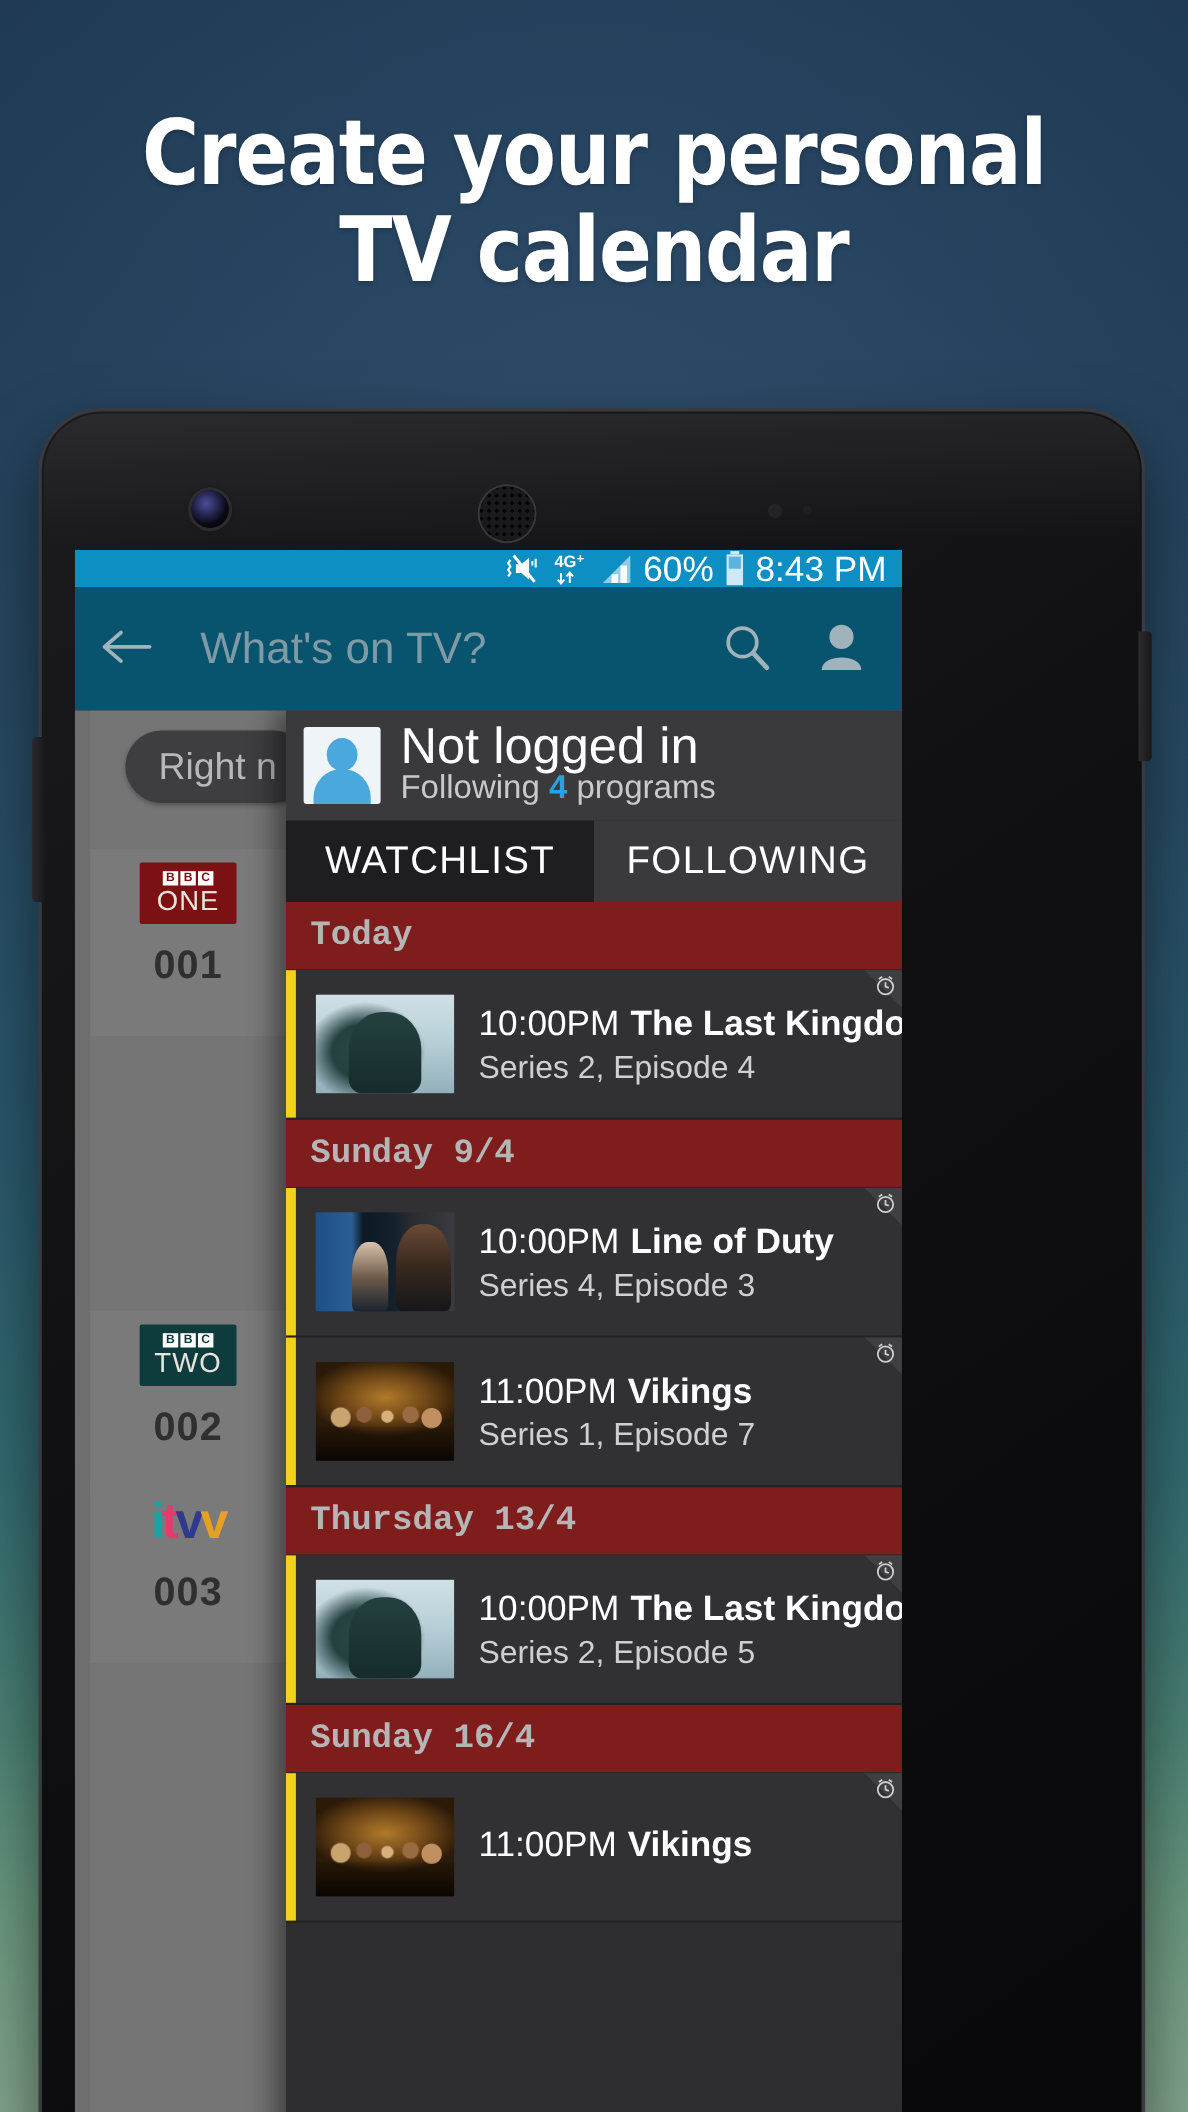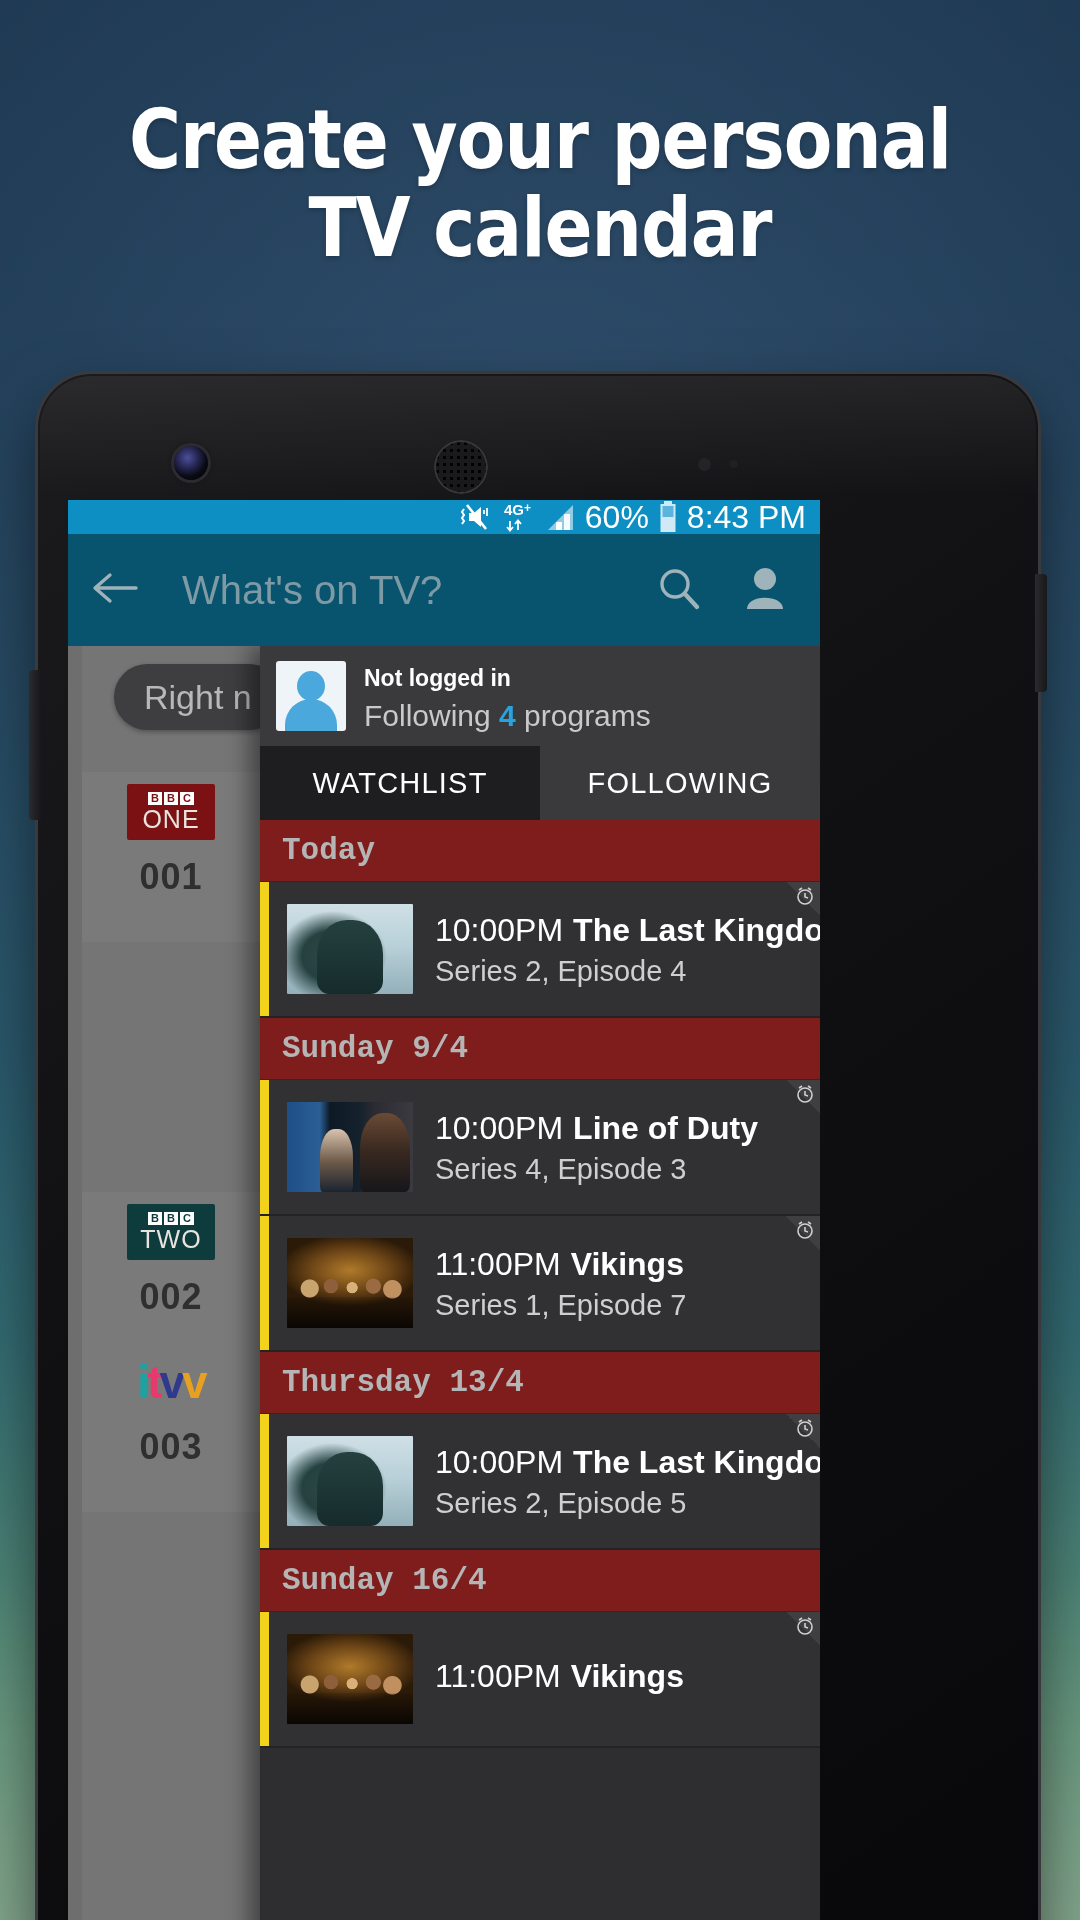--- a/index.html
+++ b/index.html
@@ -194,31 +194,31 @@
     padding:0 16px;
   }
   #avatar{
     width:70px; height:70px; flex:none;
     background:#eef4f8; border-radius:3px;
     position:relative; overflow:hidden;
     margin-right:18px;
   }
   #avatar .head{position:absolute; left:50%; top:10px; transform:translateX(-50%); width:28px; height:30px; border-radius:50%; background:#4aa8dd;}
   #avatar .body{position:absolute; left:50%; bottom:-2px; transform:translateX(-50%); width:52px; height:34px; border-radius:26px 26px 0 0; background:#4aa8dd;}
-  #acct-name{ color:#ffffff; font-size:23px; font-weight:bold; line-height:38px;}
+  #acct-name{ color:#ffffff; font-size:46px; font-weight:normal; line-height:38px;}
   #acct-sub{ color:#c9c9c9; font-size:30px; line-height:34px; margin-top:2px;}
   #acct-sub b{ color:#27a3e0; font-weight:bold;}
 
   #tabs{
     height:74px; flex:none; display:flex;
     background:#3a3a3d;
   }
   .tab{
     flex:1; display:flex; align-items:center; justify-content:center;
-    color:#ffffff; font-size:29px; letter-spacing:1.2px;
+    color:#ffffff; font-size:35px; letter-spacing:1.2px;
     background:#3a3a3d;
   }
   .tab.sel{ background:#1e1e20; }
 
   #list{ flex:1; overflow:hidden; }
 
   .day-hdr{
     height:62px; background:#7f1d1d;
     display:flex; align-items:center;
     padding-left:22px;

